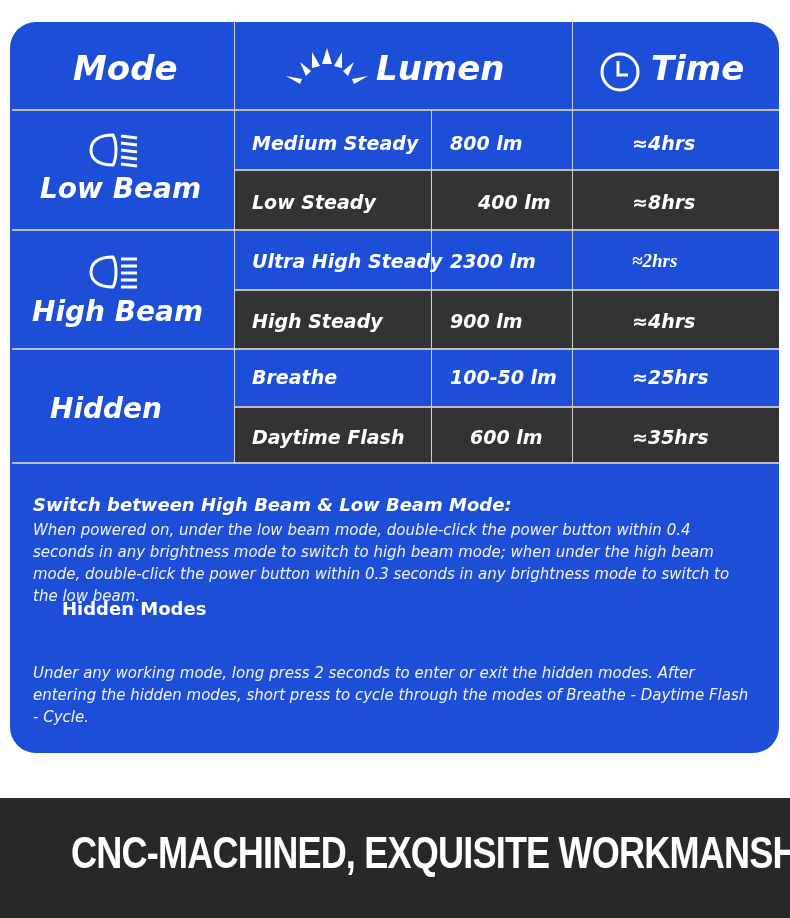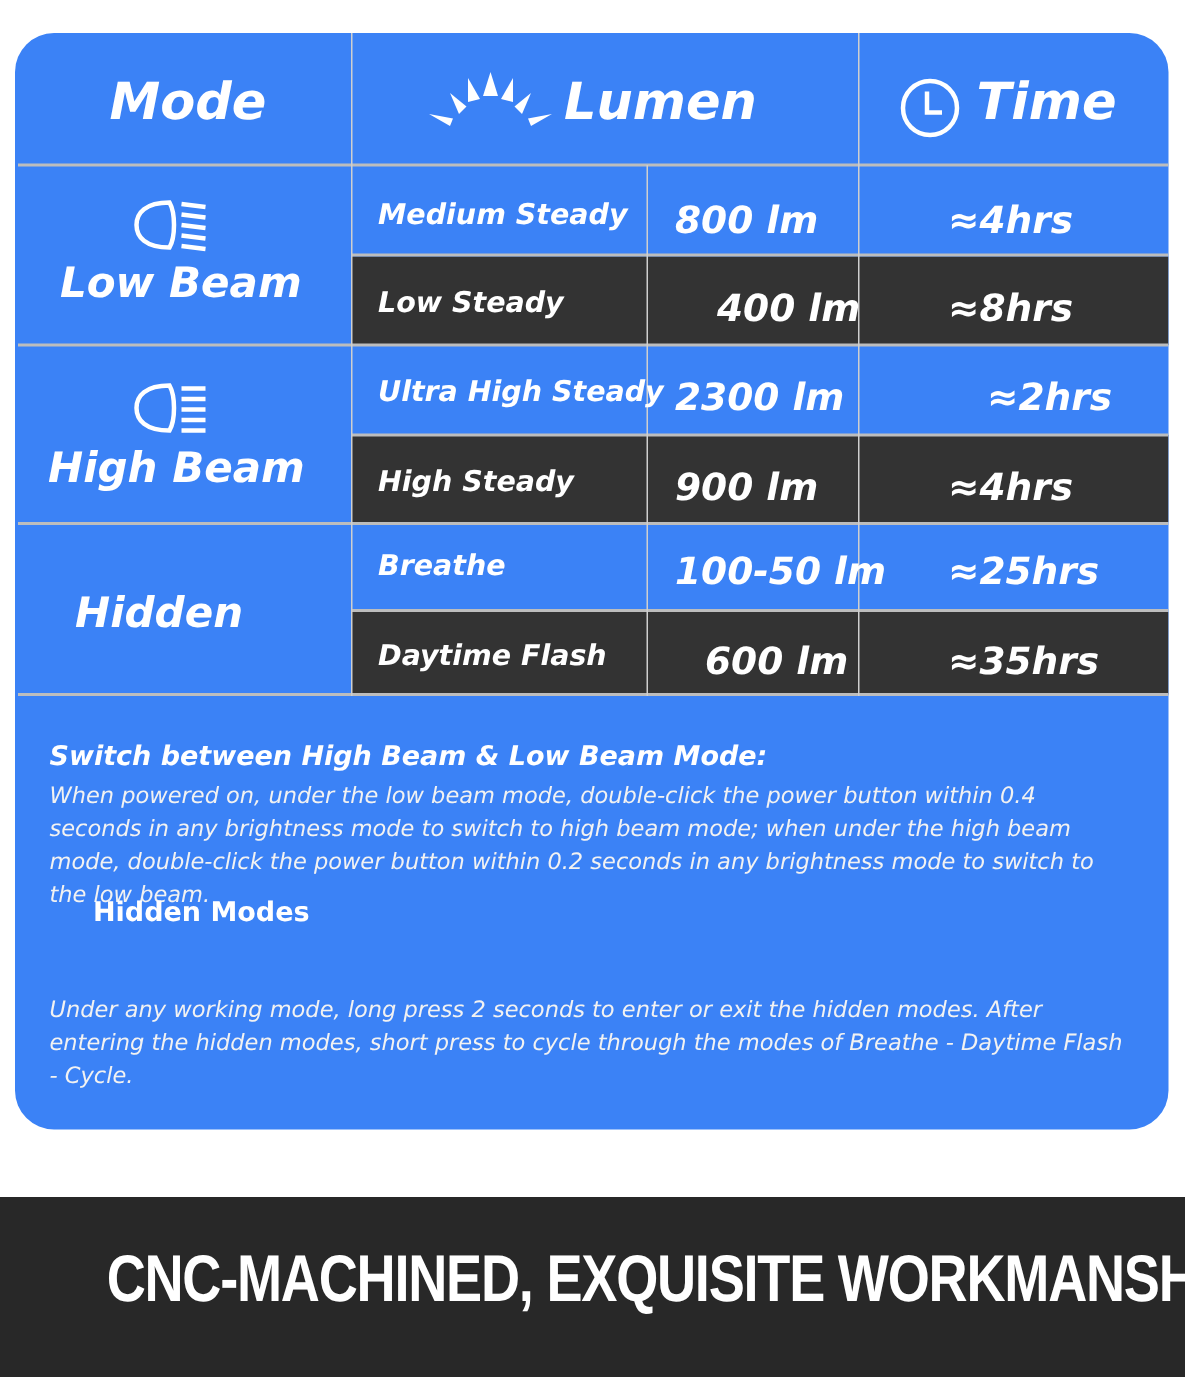--- a/index.html
+++ b/index.html
@@ -1,33 +1,33 @@
 <!DOCTYPE html>
 <html><head>
 <meta charset="utf-8">
 <style>
   * { box-sizing: border-box; margin: 0; padding: 0; }
   html, body { width: 790px; height: 918px; background: #ffffff; overflow: hidden; }
   body { position: relative; font-family: "DejaVu Sans", sans-serif; color: #ffffff; }
 
   .card {
     position: absolute; left: 10px; top: 22px; width: 769px; height: 731px;
-    background: #3b82f6; border-radius: 26px; overflow: hidden;
+    background: #1d4ed8; border-radius: 26px; overflow: hidden;
   }
   .hline { position: absolute; height: 2px; background: #bdbdbd; }
   .vline { position: absolute; width: 1px; background: #cfcfcf; }
   .row-bg { position: absolute; }
   .cell-text {
     position: absolute; font-style: italic; font-weight: bold; white-space: nowrap;
     font-family: "DejaVu Sans", sans-serif;
   }
   .hdr { font-size: 34px; font-weight: bold; font-style: italic; position: absolute; white-space: nowrap; }
   .mode-label { font-size: 28px; font-weight: bold; font-style: italic; position: absolute; white-space: nowrap; text-align: center; }
   .sub { font-size: 19px; }
-  .val { font-size: 25px; }
+  .val { font-size: 19px; }
   .notes h3 { font-size: 18px; font-weight: bold; font-style: italic; position: absolute; white-space: nowrap; }
   .notes p { font-size: 15px; font-style: italic; position: absolute; line-height: 22px; width: 720px; color: #f2f2f2; }
 
   .banner {
     position: absolute; left: 0; top: 798px; width: 790px; height: 120px; background: #282828;
   }
   .banner-title {
     position: absolute; left: 0; right: 0; top: 30px; text-align: center;
     font-family: "Liberation Sans", sans-serif; font-weight: bold; font-size: 44px;
     letter-spacing: -1px; transform: scaleX(0.82); transform-origin: center;
@@ -111,41 +111,41 @@
         <line x1="34" y1="19" x2="50" y2="19"></line>
         <line x1="34" y1="26" x2="50" y2="26"></line>
         <line x1="34" y1="33" x2="50" y2="33"></line>
       </g>
     </svg>
   </span>
   <div class="mode-label" style="left:22px; top:273px;">High Beam</div>
 
   <div class="cell-text sub" style="left:242px; top:228px;">Ultra High Steady</div>
   <div class="cell-text val" style="left:440px; top:228px;">2300 lm</div>
-  <div class="cell-text val" style="left:648px; top:228px;">≈2hrs</div>
+  <div class="cell-text val" style="left:622px; top:228px;font-family:Liberation Serif, serif;">≈2hrs</div>
 
   <div class="cell-text sub" style="left:242px; top:288px;">High Steady</div>
   <div class="cell-text val" style="left:440px; top:288px;">900 lm</div>
   <div class="cell-text val" style="left:622px; top:288px;">≈4hrs</div>
 
   <div class="mode-label" style="left:40px; top:370px;">Hidden</div>
 
   <div class="cell-text sub" style="left:242px; top:344px;">Breathe</div>
   <div class="cell-text val" style="left:440px; top:344px;">100-50 lm</div>
   <div class="cell-text val" style="left:622px; top:344px;">≈25hrs</div>
 
   <div class="cell-text sub" style="left:242px; top:404px;">Daytime Flash</div>
   <div class="cell-text val" style="left:440px; top:404px;margin-left:20px;">600 lm</div>
   <div class="cell-text val" style="left:622px; top:404px;">≈35hrs</div>
 
   <div class="notes">
     <h3 style="left:23px; top:472px;">Switch between High Beam &amp; Low Beam Mode:</h3>
     <p style="left:23px; top:497px;">When powered on, under the low beam mode, double-click the power button within 0.4</p>
     <p style="left:23px; top:519px;font-style:italic;">seconds in any brightness mode to switch to high beam mode; when under the high beam</p>
-    <p style="left:23px; top:541px;">mode, double-click the power button within 0.2 seconds in any brightness mode to switch to</p>
+    <p style="left:23px; top:541px;">mode, double-click the power button within 0.3 seconds in any brightness mode to switch to</p>
     <p style="left:23px; top:563px;">the low beam.</p>
 
     <h3 style="left:23px; top:576px; font-style:normal;margin-left:29px;">Hidden Modes</h3>
     <p style="left:23px; top:640px;">Under any working mode, long press 2 seconds to enter or exit the hidden modes. After</p>
     <p style="left:23px; top:662px;">entering the hidden modes, short press to cycle through the modes of Breathe - Daytime Flash</p>
     <p style="left:23px; top:684px;">- Cycle.</p>
   </div>
 </div>
 
 <div class="banner">

